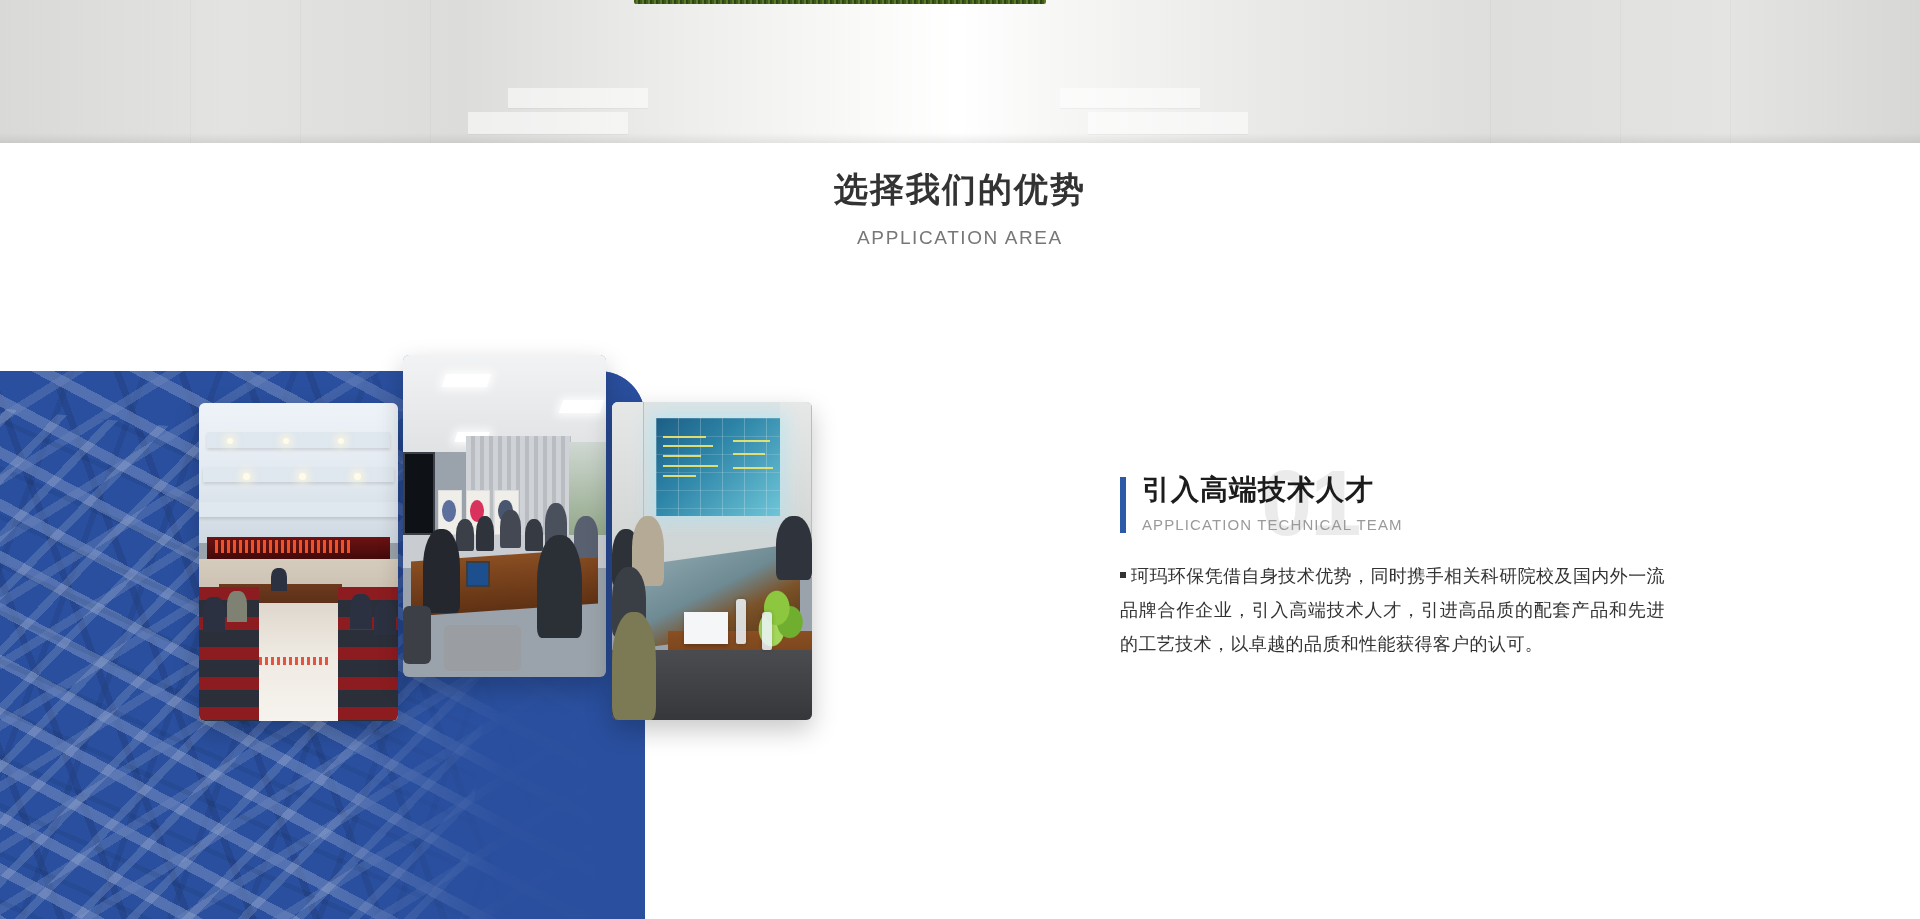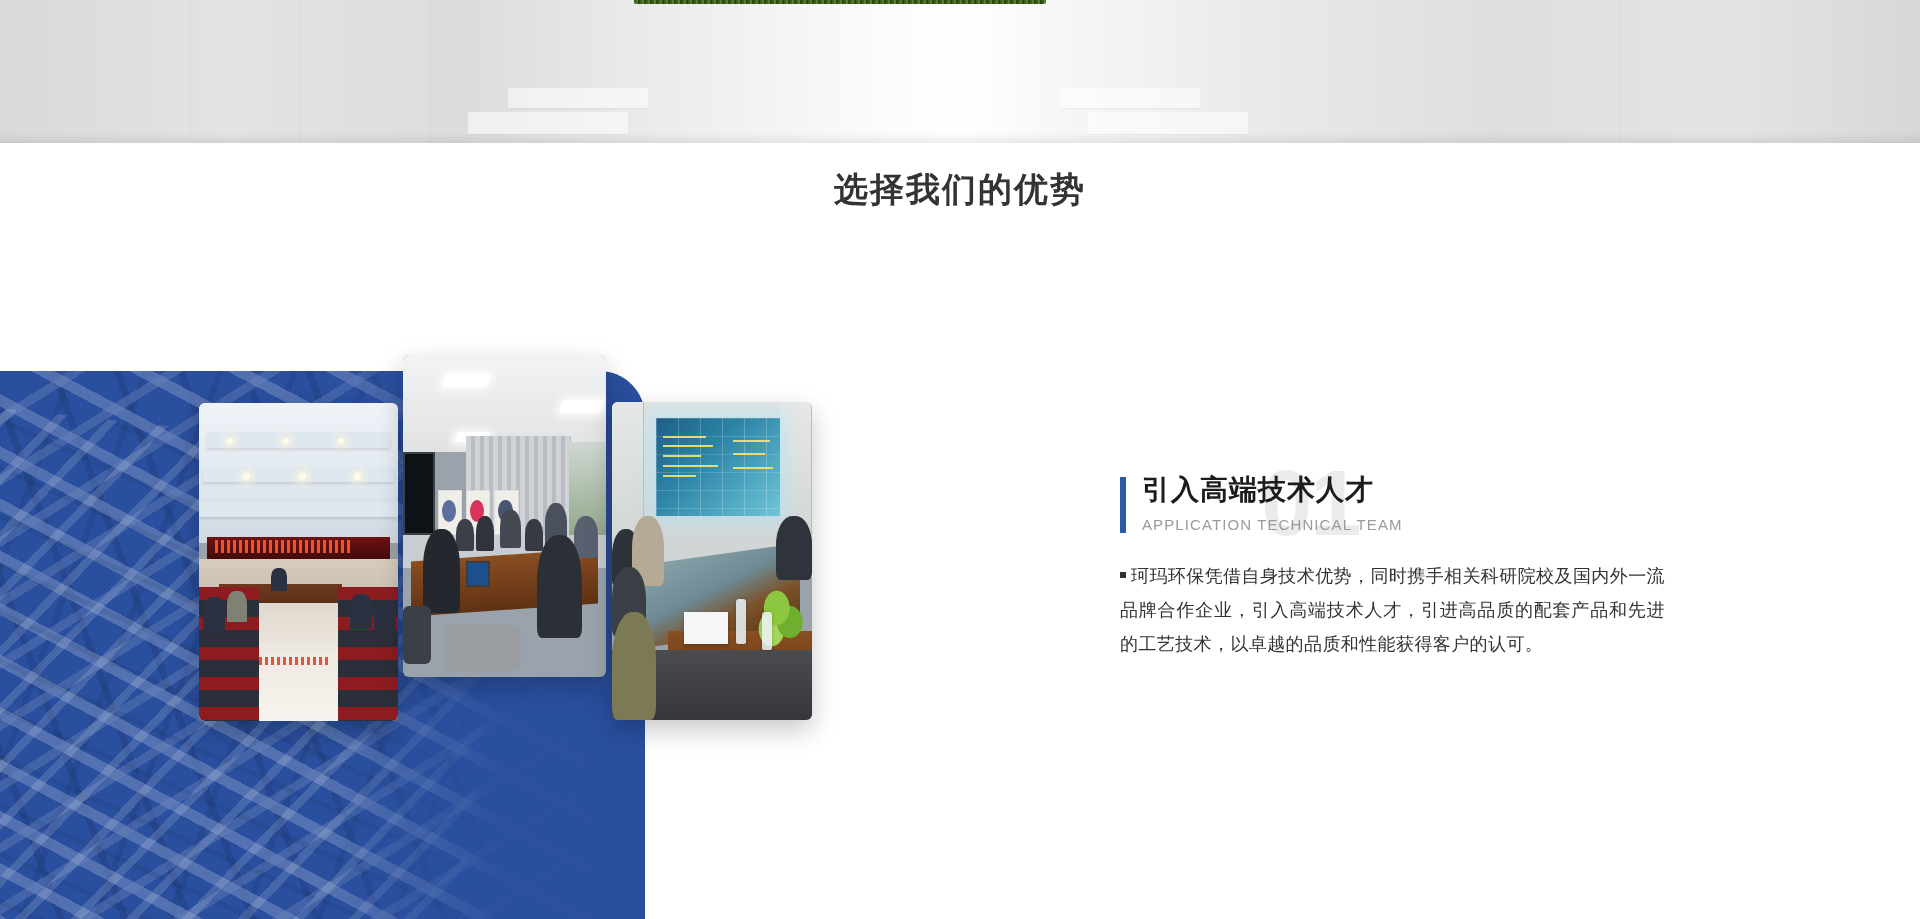--- a/index.html
+++ b/index.html
@@ -217,20 +217,21 @@
     <div class="vstreak" style="left:300px;"></div>
     <div class="vstreak" style="left:430px;"></div>
     <div class="vstreak" style="left:1490px;"></div>
     <div class="vstreak" style="left:1620px;"></div>
     <div class="vstreak" style="left:1730px;"></div>
     <div class="bottomShadow"></div>
   </div>
 
   <div class="section-head">
     <div class="section-title">选择我们的优势</div>
+    <div class="section-sub">APPLICATION AREA</div>
   </div>
 
   <div class="blue-panel">
     <div class="weave"></div>
     <div class="weave2"></div>
     <div class="fade"></div>
   </div>
 
   <div class="photo" id="photo-1">
     <div class="ph1-ceiling"></div>

